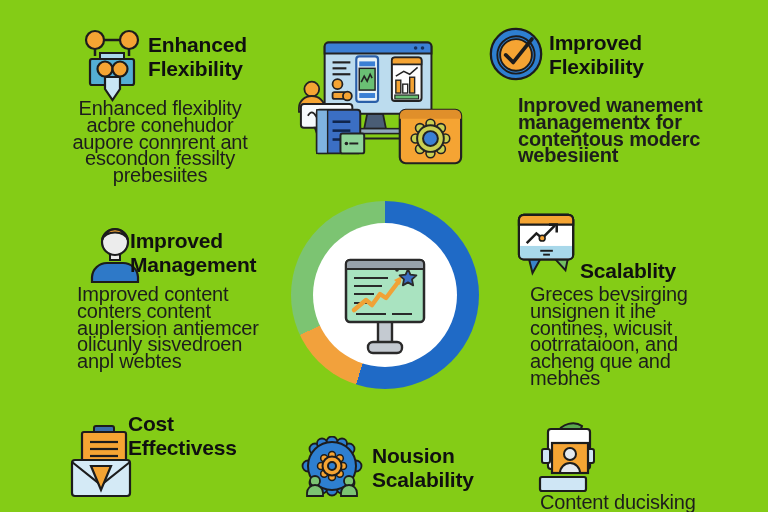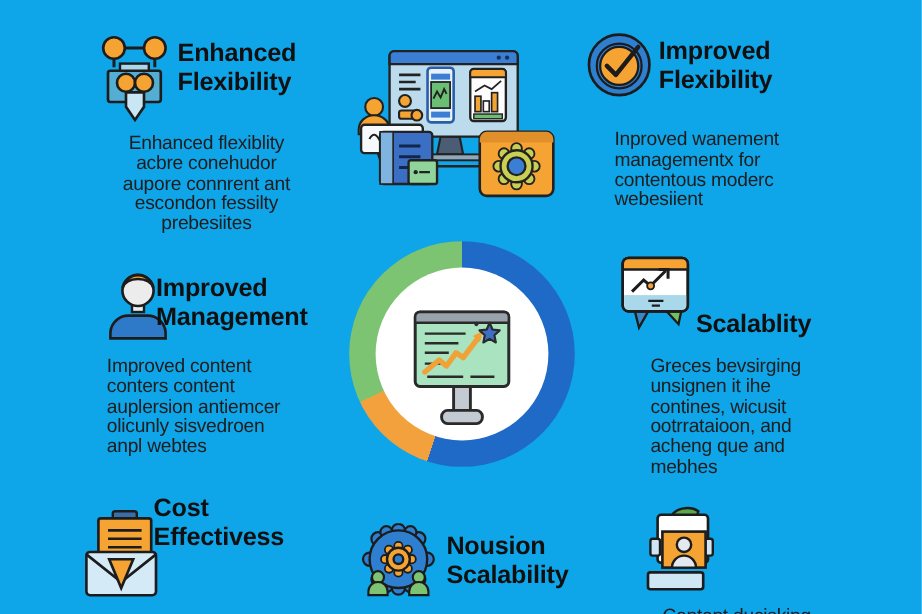--- a/index.html
+++ b/index.html
@@ -1,25 +1,25 @@
 <!DOCTYPE html>
 <html><head>
 <meta charset="utf-8">
 <style>
   html,body{margin:0;padding:0;}
   body{font-family:"Liberation Sans", sans-serif; background:#fff;}
-  .canvas{position:relative; width:768px; height:512px; background:#0ea5e9; overflow:hidden;}
+  .canvas{position:relative; width:768px; height:512px; background:#84cc16; overflow:hidden;}
   .abs{position:absolute;}
   .sec-title{
     font-size:21px; font-weight:700; color:#101010;
     line-height:24px; white-space:pre-line; letter-spacing:-0.2px; margin:0;
   }
   .sec-body{
-    font-size:16px; font-weight:400; color:#1d1d1d;
-    line-height:16.8px; white-space:pre-line; letter-spacing:-0.2px; margin:12px;
+    font-size:20px; font-weight:400; color:#1d1d1d;
+    line-height:16.8px; white-space:pre-line; letter-spacing:-0.2px; margin:0;
   }
   .center-text{text-align:center;}
   .donut-ring{width:188px; height:188px; border-radius:50%;}
   .donut-hole{position:absolute; left:22px; top:22px; width:144px; height:144px;
     border-radius:50%; background:#ffffff;}
   svg{display:block;}
 </style>
 </head>
 <body>
 
@@ -111,21 +111,21 @@
   </svg>
 
   <svg class="abs" style="left:488px; top:26px;" width="56" height="56" viewBox="0 0 60 60">
     <circle cx="30" cy="30" r="27" fill="#2e7fd0" stroke="#1c1c1c" stroke-width="2.4"></circle>
     <circle cx="30" cy="31" r="20" fill="none" stroke="#1c1c1c" stroke-width="2"></circle>
     <circle cx="30" cy="31" r="17" fill="#f5a433" stroke="#1c1c1c" stroke-width="2"></circle>
     <path d="M19 31 L27 39 L47 14" fill="none" stroke="#1c1c1c" stroke-width="4" stroke-linecap="round" stroke-linejoin="round"></path>
   </svg>
   <h2 class="sec-title abs" style="left:549px; top:31px;">Improved
 Flexibility</h2>
-  <p class="sec-body abs" style="left:500px; top:97px; width:210px;">Inproved wanement
+  <p class="sec-body abs" style="left:518px; top:97px; width:210px;font-weight:bold;">Inproved wanement
 managementx for
 contentous moderc
 webesiient</p>
 
   <svg class="abs" style="left:86px; top:222px;" width="58" height="62" viewBox="0 0 58 62">
     <rect x="24" y="28" width="10" height="10" fill="#ececec" stroke="#1c1c1c" stroke-width="2"></rect>
     <circle cx="29" cy="20" r="13" fill="#ececec" stroke="#1c1c1c" stroke-width="2.2"></circle>
     <path d="M16.2 18 a13 13 0 0 1 25.6 0 c-1 -4.5 -6.3 -7.5 -12.8 -7.5 s-11.8 3 -12.8 7.5 Z" fill="#f5a433" stroke="#1c1c1c" stroke-width="2.2"></path>
     <path d="M6 60 v-5 a15 15 0 0 1 15 -14 h16 a15 15 0 0 1 15 14 v5 Z" fill="#2e79c8" stroke="#1c1c1c" stroke-width="2.2"></path>
   </svg>

